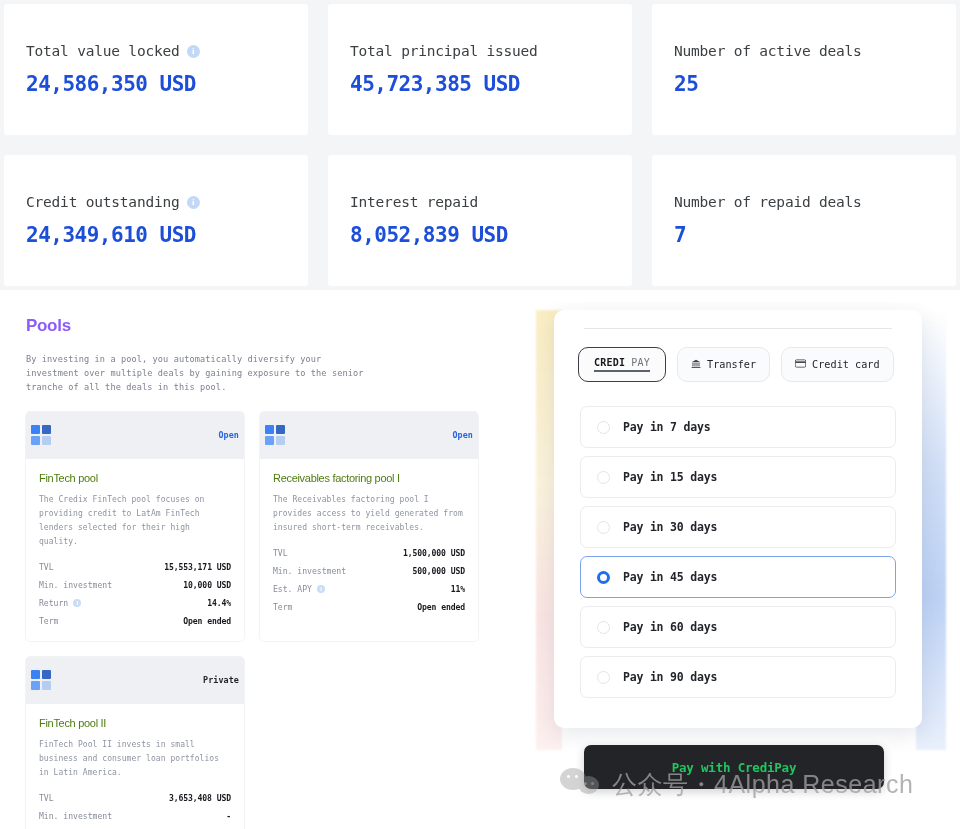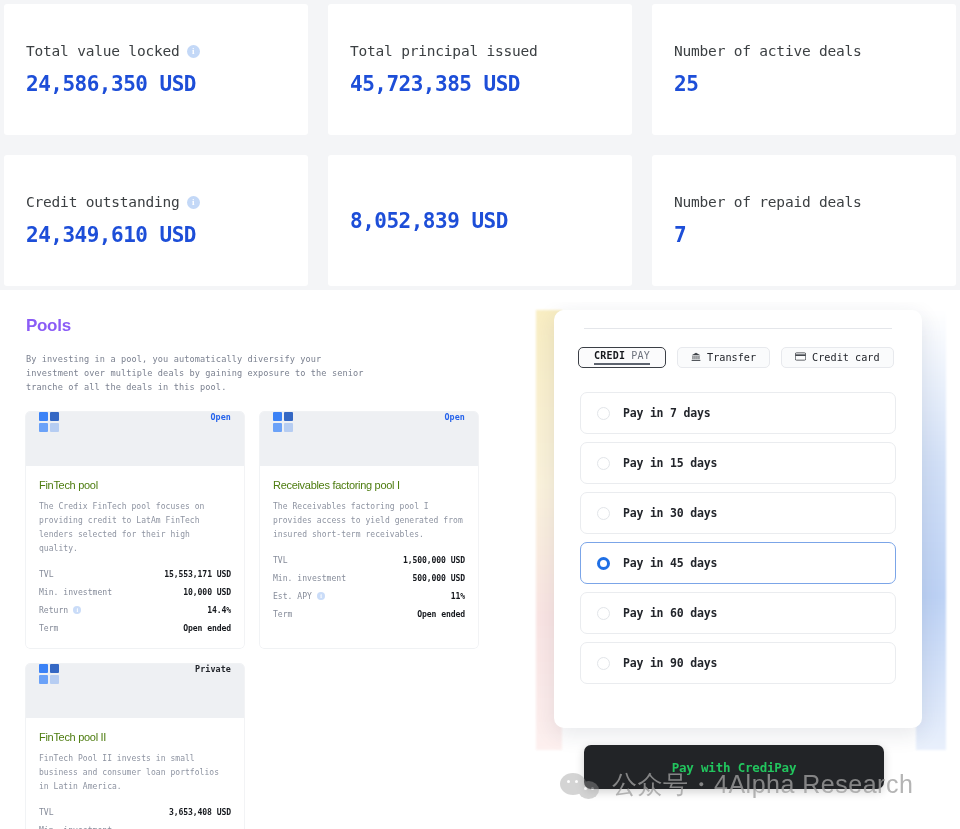--- a/index.html
+++ b/index.html
@@ -108,23 +108,24 @@
     gap: 16px;
   }
   .pool-card {
     background: #ffffff;
     border-radius: 4px;
     overflow: hidden;
     box-shadow: 0 0 0 0.7px #eceef1;
   }
   .pool-head {
     background: #eef0f3;
-    height: 54px;
-    padding: 0 13px;
-    display: flex;
+    height: 47px;
+    padding: 0 5px;
+    display: flex;
+    align-items: center;
     justify-content: space-between;
   }
   .pool-logo { display: grid; grid-template-columns: 9px 9px; grid-template-rows: 9px 9px; gap: 2px; }
   .sq { border-radius: 1px; }
   .sq1 { background: #3b82f6; }
   .sq2 { background: #3568c4; }
   .sq3 { background: #6ba2f8; }
   .sq4 { background: #b6cdf2; }
   .pool-badge { font-size: 8.4px; font-weight: bold; letter-spacing: 0.1px; }
   .badge-open { color: #2563eb; }
@@ -203,22 +204,22 @@
     box-shadow: 0 6px 22px rgba(40,50,70,0.11);
     padding: 14px 22px 0 22px;
   }
   .pay-divider {
     height: 1px;
     background: #e4e6ea;
     margin: 4px 8px 18px 8px;
   }
   .pay-tabs { display: flex; gap: 11px; margin-bottom: 24px; padding-left: 2px; }
   .pay-tab {
-    height: 21px;
-    border-radius: 5px;
+    height: 35px;
+    border-radius: 10px;
     display: flex;
     align-items: center;
     justify-content: center;
     gap: 6px;
     font-size: 10.2px;
     color: #22252b;
     background: #fafbfc;
     border: 1px solid #e7e9ed;
     padding: 0 13px;
     white-space: nowrap;
@@ -274,21 +275,21 @@
     align-items: center;
     justify-content: center;
     box-shadow: 0 3px 10px rgba(0,0,0,0.18);
   }
 
   
   .watermark {
     position: absolute;
     left: 560px; bottom: 28px;
     display: flex;
-    align-items: flex-end;
+    align-items: flex-start;
     gap: 10px;
     pointer-events: none;
   }
   .wechat-ico { position: relative; width: 42px; height: 28px; opacity: 0.42; }
   .wechat-ico .bub {
     position: absolute;
     border-radius: 50%;
     background: #9a9a9a;
   }
   .wechat-ico .b1 { width: 26px; height: 22px; left: 0; top: 0; }
@@ -328,20 +329,23 @@
         <div class="stat-value">25</div>
       </div>
       <div class="stat-card">
         <div class="stat-label">
           <span>Credit outstanding</span>
           <span class="info-icon">i</span>
         </div>
         <div class="stat-value">24,349,610 USD</div>
       </div>
       <div class="stat-card">
+        <div class="stat-label">
+          <span>Interest repaid</span>
+        </div>
         <div class="stat-value">8,052,839 USD</div>
       </div>
       <div class="stat-card">
         <div class="stat-label">
           <span>Number of repaid deals</span>
         </div>
         <div class="stat-value">7</div>
       </div>
     </div>
 </div>

